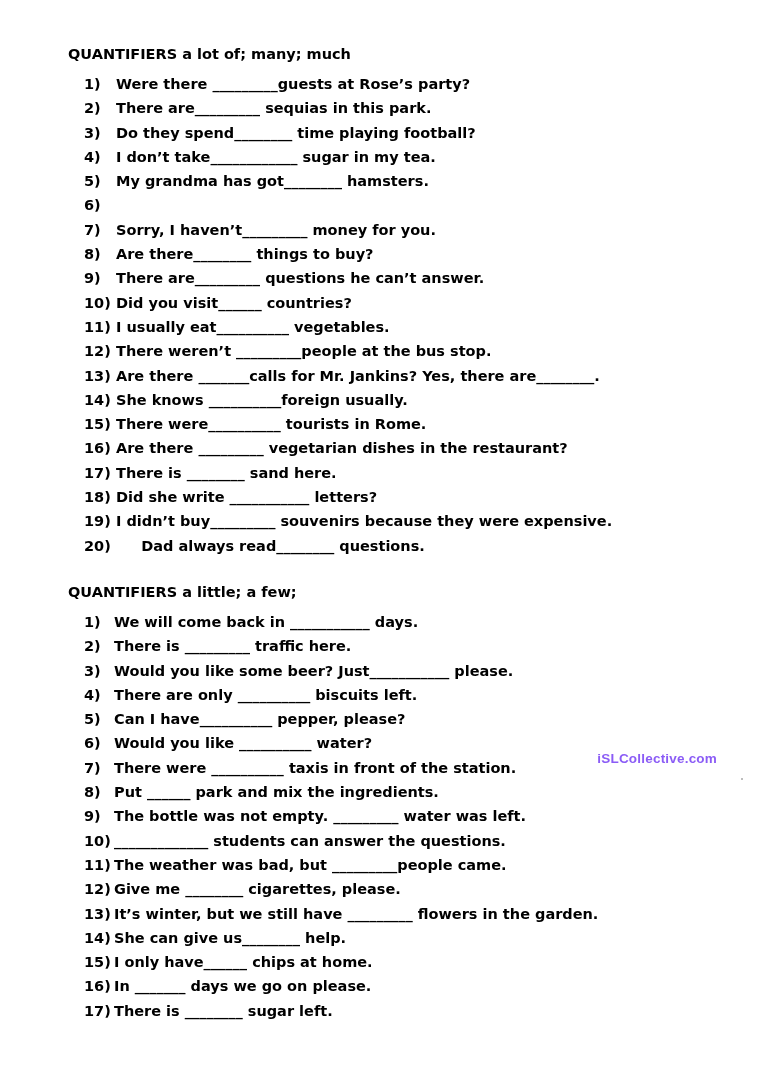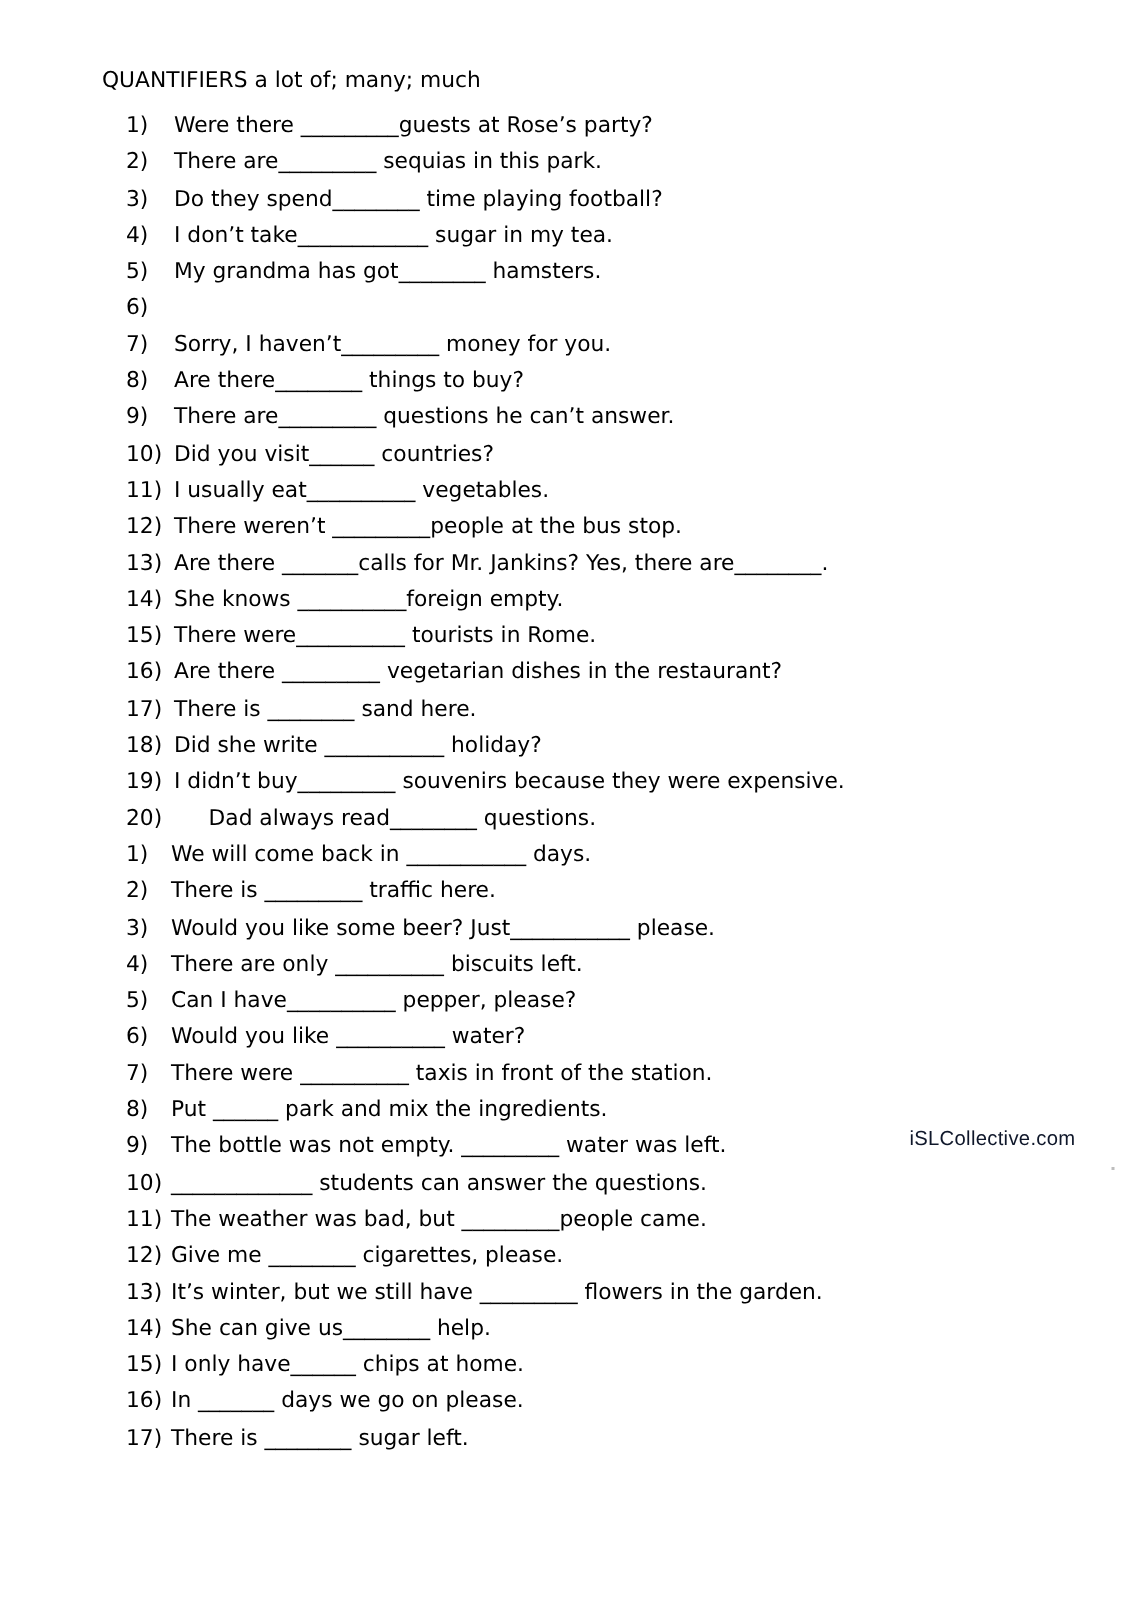--- a/index.html
+++ b/index.html
@@ -15,20 +15,21 @@
     color: #000000;
     overflow: hidden;
   }
   .page {
     position: absolute;
     left: 0; top: 0;
     width: 763px;
     height: 810px;
     background: #fff;
     box-sizing: border-box;
+    font-weight: bold;
   }
   .sheet {
     position: absolute;
     left: 68px;
     top: 44px;
     width: 630px;
   }
   .section-title {
     font-size: 14.5px;
     line-height: 20px;
@@ -64,21 +65,21 @@
   .list-a .num { width: 32px; padding-left: 16px; box-sizing: content-box; }
   .list-b .num { width: 30px; padding-left: 16px; box-sizing: content-box; }
 
   .watermark {
     position: absolute;
     right: 46px;
     bottom: 44px;
     font-family: "Liberation Sans", sans-serif;
     font-size: 13.5px;
     letter-spacing: 0.2px;
-    color: #0f172a;
+    color: #8b5cf6;
   }
   .corner-dot {
     position: absolute;
     right: 20px;
     bottom: 30px;
     width: 2px;
     height: 2px;
     background: #bdbdbd;
   }
 </style>
@@ -97,29 +98,30 @@
       <li><span class="num">4)</span><span class="txt">I don’t take____________ sugar in my tea.</span></li>
       <li><span class="num">5)</span><span class="txt">My grandma has got________ hamsters.</span></li>
       <li><span class="num">6)</span></li>
       <li><span class="num">7)</span><span class="txt">Sorry, I haven’t_________ money for you.</span></li>
       <li><span class="num">8)</span><span class="txt">Are there________ things to buy?</span></li>
       <li><span class="num">9)</span><span class="txt">There are_________ questions he can’t answer.</span></li>
       <li><span class="num">10)</span><span class="txt">Did you visit______ countries?</span></li>
       <li><span class="num">11)</span><span class="txt">I usually eat__________ vegetables.</span></li>
       <li><span class="num">12)</span><span class="txt">There weren’t _________people at the bus stop.</span></li>
       <li><span class="num">13)</span><span class="txt">Are there _______calls for Mr. Jankins? Yes, there are________.</span></li>
-      <li><span class="num">14)</span><span class="txt">She knows __________foreign empty.</span></li>
+      <li><span class="num">14)</span><span class="txt">She knows __________foreign usually.</span></li>
       <li><span class="num">15)</span><span class="txt">There were__________ tourists in Rome.</span></li>
       <li><span class="num">16)</span><span class="txt">Are there _________ vegetarian dishes in the restaurant?</span></li>
       <li><span class="num">17)</span><span class="txt">There is ________ sand here.</span></li>
-      <li><span class="num">18)</span><span class="txt">Did she write ___________ holiday?</span></li>
+      <li><span class="num">18)</span><span class="txt">Did she write ___________ letters?</span></li>
       <li><span class="num">19)</span><span class="txt">I didn’t buy_________ souvenirs because they were expensive.</span></li>
       <li><span class="num">20)</span><span class="txt">     Dad always read________ questions.</span></li>
     </ol>
 
+    <div class="section-title second">QUANTIFIERS a little; a few;</div>
 
     <ol class="items list-b">
       <li><span class="num">1)</span><span class="txt">We will come back in ___________ days.</span></li>
       <li><span class="num">2)</span><span class="txt">There is _________ traffic here.</span></li>
       <li><span class="num">3)</span><span class="txt">Would you like some beer? Just___________ please.</span></li>
       <li><span class="num">4)</span><span class="txt">There are only __________ biscuits left.</span></li>
       <li><span class="num">5)</span><span class="txt">Can I have__________ pepper, please?</span></li>
       <li><span class="num">6)</span><span class="txt">Would you like __________ water?</span></li>
       <li><span class="num">7)</span><span class="txt">There were __________ taxis in front of the station.</span></li>
       <li><span class="num">8)</span><span class="txt">Put ______ park and mix the ingredients.</span></li>

